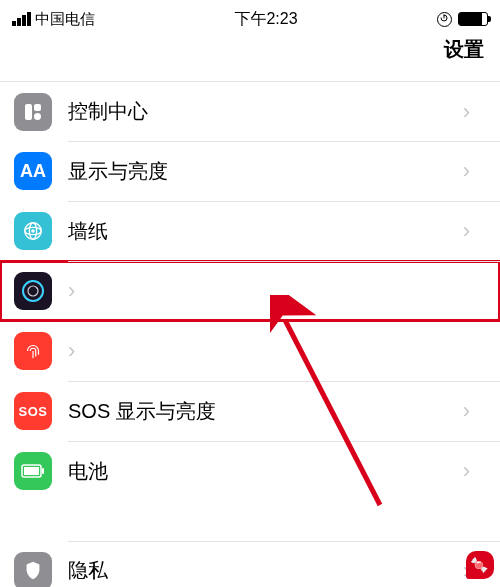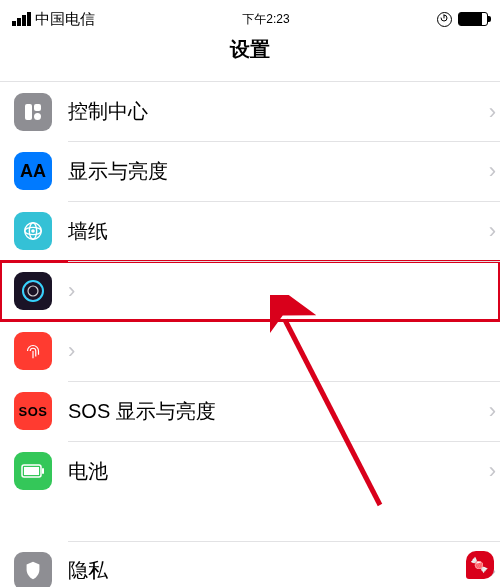--- a/index.html
+++ b/index.html
@@ -22,57 +22,57 @@
       color: #000;
     }
     .status-left { display: flex; align-items: center; gap: 4px; }
     .signal { display: flex; align-items: flex-end; gap: 1px; }
     .signal i { width: 4px; background:#000; display:inline-block; }
     .signal i:nth-child(1){height:5px;}
     .signal i:nth-child(2){height:8px;}
     .signal i:nth-child(3){height:11px;}
     .signal i:nth-child(4){height:14px;}
     .carrier { font-size: 15px; }
-    .time { font-size: 12px; font-weight:500; }
+    .time { font-size: 16px; font-weight:500; }
     .status-right { display:flex; align-items:center; gap:6px; }
     .lock-o {
       width:15px; height:15px; border:1.5px solid #000; border-radius:50%;
       display:flex; align-items:center; justify-content:center; font-size:9px;
     }
     .battery {
       width: 30px; height: 14px; border:1.5px solid #000; border-radius:3px; position:relative;
     }
     .battery::after{
       content:""; position:absolute; right:-4px; top:3px; width:2.5px; height:6px; background:#000; border-radius:0 2px 2px 0;
     }
     .battery i{ display:block; height:100%; width:82%; background:#000; border-radius:1px 0 0 1px;}
-    .title-bar { text-align:center; padding: 8px 0 18px; }
+    .title-bar { text-align:right; padding: 8px 16px 18px; }
     .title-bar h1 { font-size: 20px; font-weight:600; }
     .group { background:#fff; }
     .row {
       display:flex; align-items:center;
       height:60px;
-      padding: 0 4px 0 14px;
+      padding: 0 30px 0 14px;
       position:relative;
       cursor:pointer;
     }
     .row + .row::before {
       content:""; position:absolute; top:0; left:68px; right:0; height:1px; background:#e2e2e4;
     }
     .row:first-child { border-top:1px solid #e2e2e4; }
     .row:last-child { border-bottom:1px solid #e2e2e4;margin-top:40px; }
     .row.highlight {
       outline: 3px solid #d9001b;
       outline-offset: -2px;
       z-index: 2;
     }
     .icon {
       width: 38px; height: 38px; border-radius: 9px;
       display:flex; align-items:center; justify-content:center;
-      margin-right: 16px; flex-shrink:0; color:#000000;
+      margin-right: 16px; flex-shrink:0; color:#ffffff;
       font-weight:600;
     }
     .label { font-size: 20px; color:#000; flex:1; }
     .chevron { color:#c7c7cc; font-size:22px; }
     
     .bg-gray{background:#8e8e93;}
     .bg-blue{background:#007aff;}
     .bg-cyan{background:#34c1d6;}
     .bg-dark{background:#1a1326;}
     .bg-red{background:#ff3b30;}

